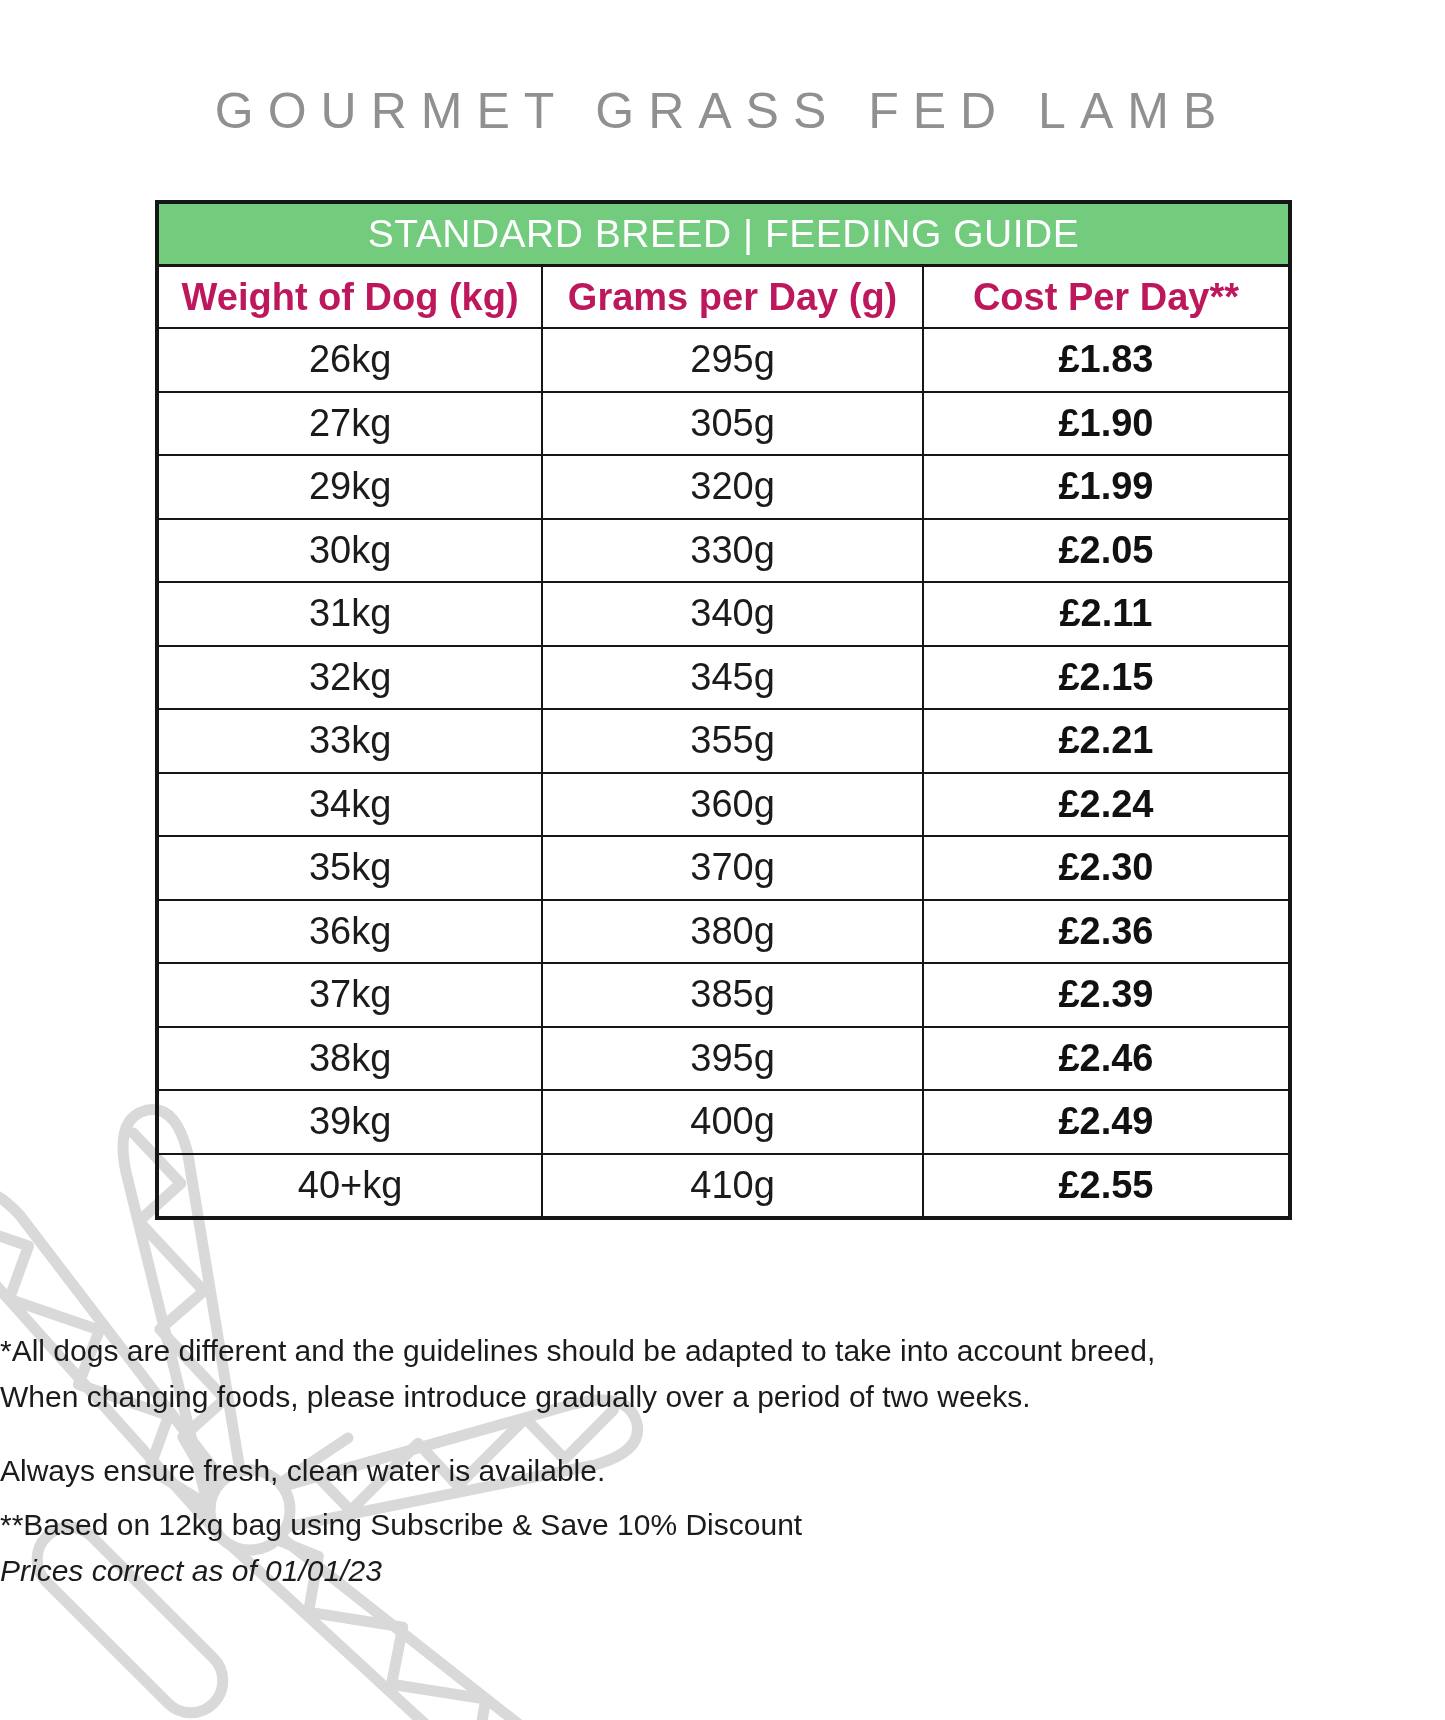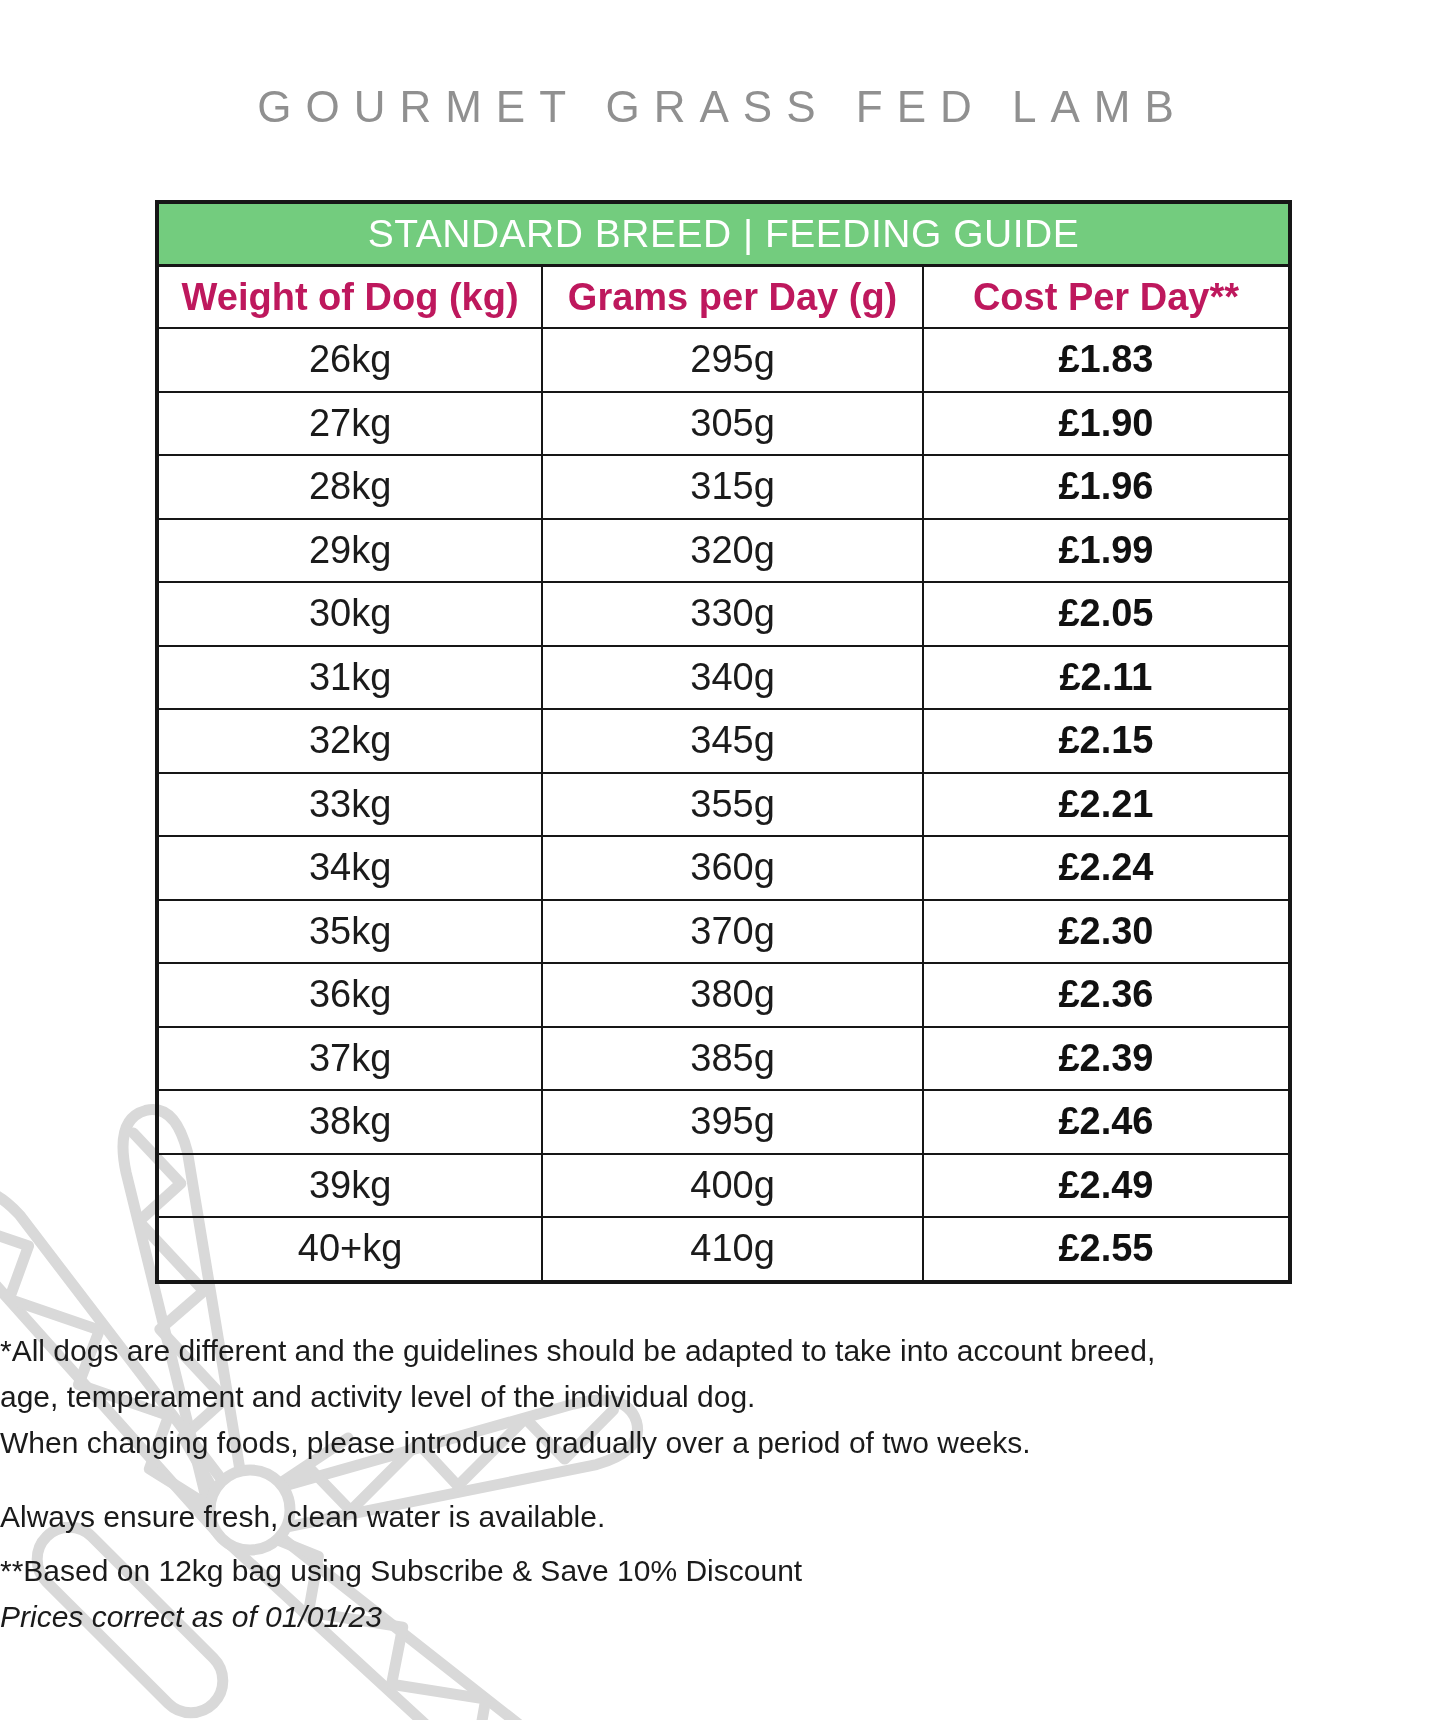--- a/index.html
+++ b/index.html
@@ -13,21 +13,21 @@
     color:#1b1b1b;
     --green:#73cc7e;
     --title-gray:#909090;
     --wm:#d9d9d9;
     --ink:#161616;
   }
   .title{
     position:absolute;
     top:82px;left:0;right:0;
     text-align:center;
-    font-size:44px;
+    font-size:50px;
     font-weight:400;
     letter-spacing:14px;
     color:var(--title-gray);
     white-space:nowrap;
   }
   .watermark{
     position:absolute;
     left:-50px;
     top:1040px;
     width:720px;
@@ -145,25 +145,20 @@
           <td>26kg</td>
           <td>295g</td>
           <td class="cost">£1.83</td>
         </tr>
         <tr>
           <td>27kg</td>
           <td>305g</td>
           <td class="cost">£1.90</td>
         </tr>
         <tr>
-          <td>28kg</td>
-          <td>315g</td>
-          <td class="cost">£1.96</td>
-        </tr>
-        <tr>
           <td>29kg</td>
           <td>320g</td>
           <td class="cost">£1.99</td>
         </tr>
         <tr>
           <td>30kg</td>
           <td>330g</td>
           <td class="cost">£2.05</td>
         </tr>
         <tr>
@@ -214,20 +209,19 @@
         <tr>
           <td>40+kg</td>
           <td>410g</td>
           <td class="cost">£2.55</td>
         </tr>
       </tbody>
   </table>
 
   <div class="notes">
     <div class="note-line">*All dogs are different and the guidelines should be adapted to take into account breed,</div>
-    <div class="note-line">age, temperament and activity level of the individual dog.</div>
     <div class="note-line">When changing foods, please introduce gradually over a period of two weeks.</div>
     <div class="note-line gap-water">Always ensure fresh, clean water is available.</div>
     <div class="note-line gap-basis">**Based on 12kg bag using Subscribe &amp; Save 10% Discount</div>
     <div class="note-line italic">Prices correct as of 01/01/23</div>
   </div>
 
 </div>
 
 </body></html>

